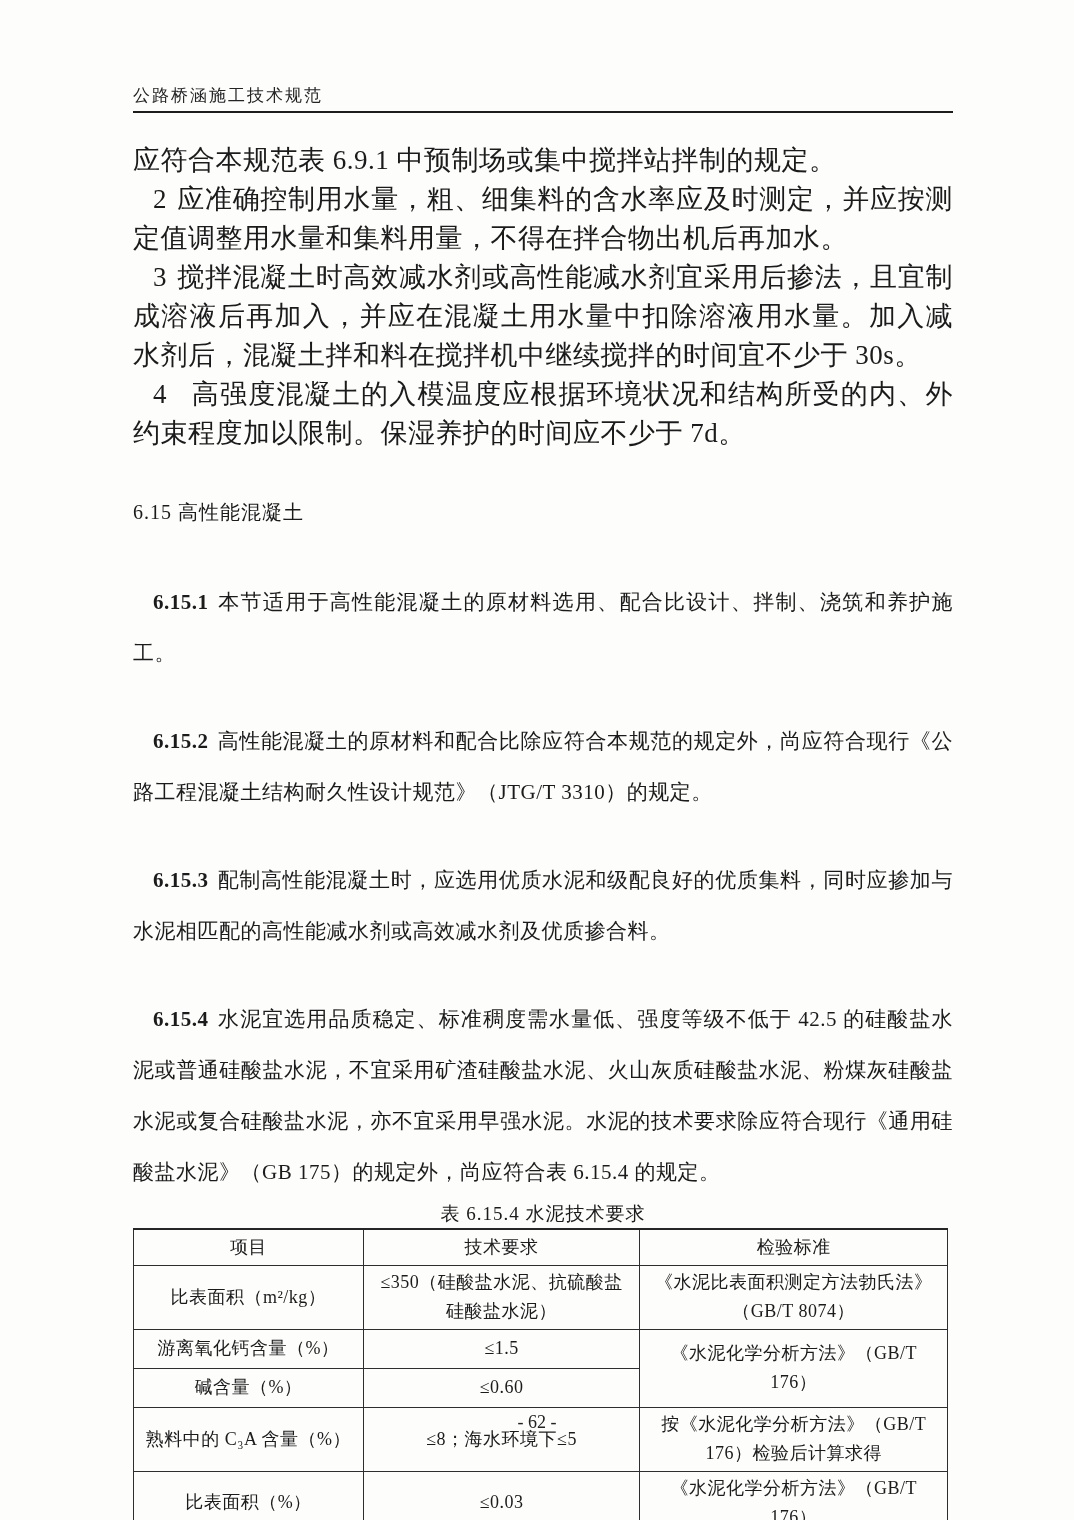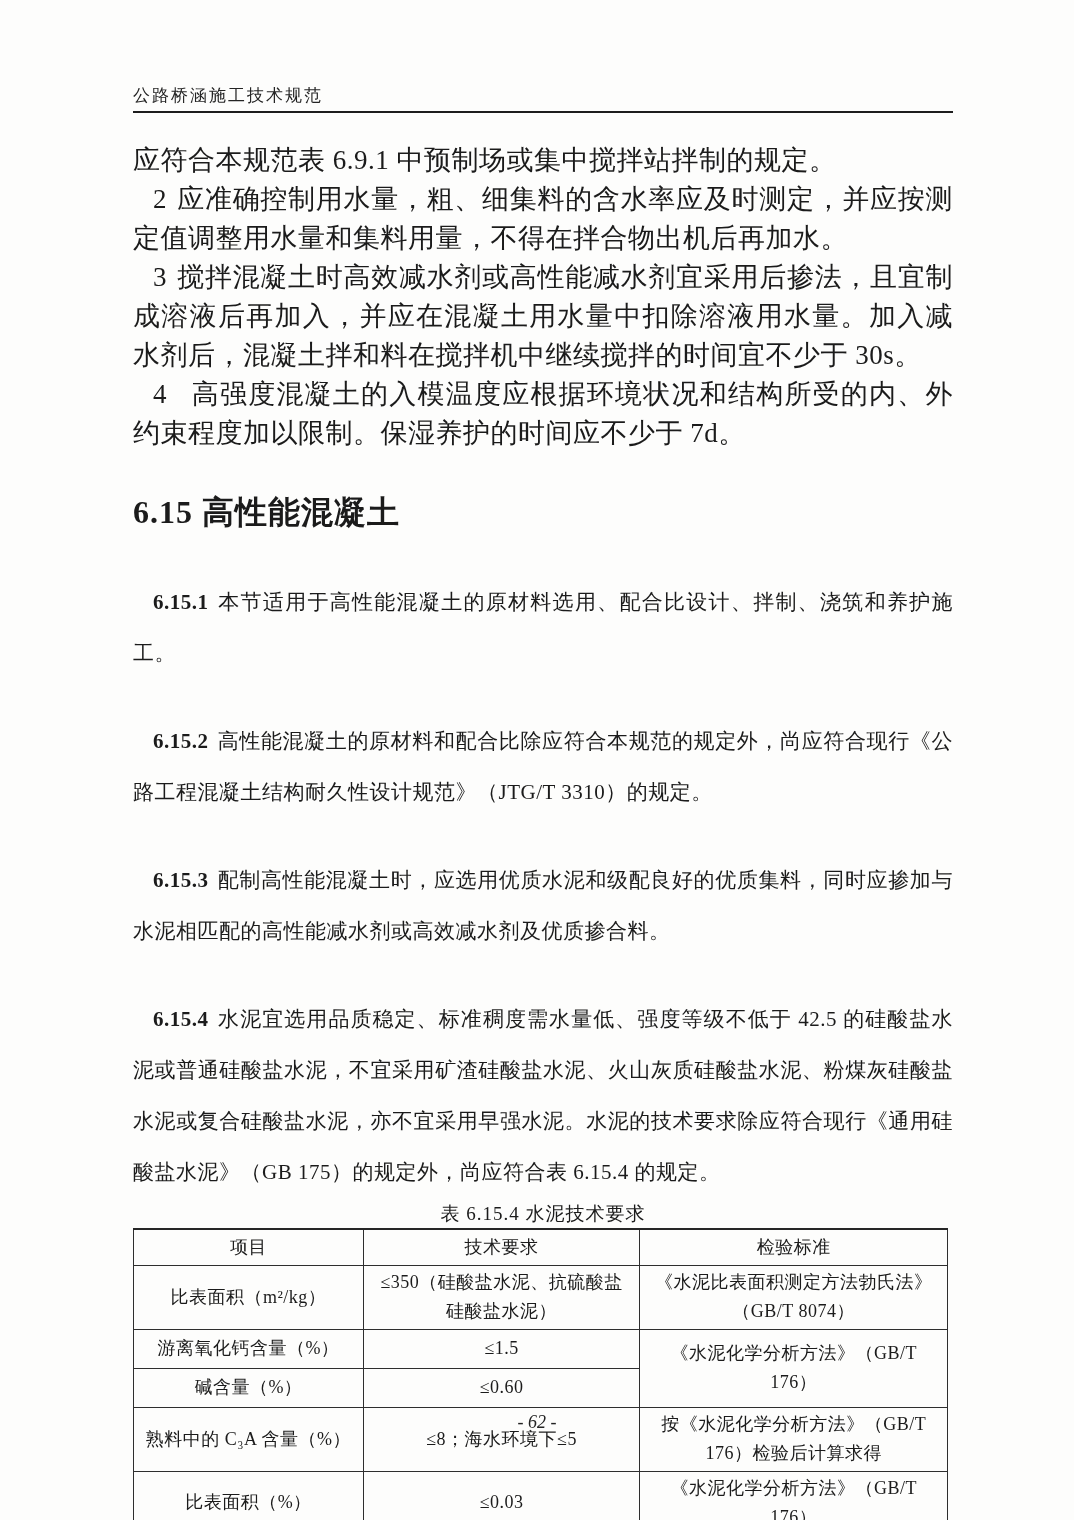--- a/index.html
+++ b/index.html
@@ -33,22 +33,22 @@
     line-height: 39px;
     text-align: justify;
     letter-spacing: 0.5px;
   }
   .para.cont { margin-top: 28px; }
   .para.numbered { text-indent: 20px; }
   .pnum { margin-right: 10px; }
   .pnum.wide-gap { margin-right: 24px; }
   .section-heading {
     margin: 44px 0 0 0;
-    font-size: 32px;
-    font-weight: bold;
+    font-size: 20px;
+    font-weight: normal;
     line-height: 30px;
     letter-spacing: 1px;
   }
   .clause {
     margin: 37px 0 0 0;
     font-size: 21px;
     line-height: 51px;
     text-align: justify;
     text-indent: 20px;
     letter-spacing: 0.5px;
@@ -88,21 +88,20 @@
   tr.row-3  { height: 64px; }
   tr.row-4  { height: 37px; }
   .page-footer {
     position: absolute;
     top: 1412px;
     left: 0;
     width: 100%;
     text-align: center;
     font-size: 18px;
     color: #222;
-    font-style: italic;
   }
 </style>
 </head>
 <body>
 
 <div class="page">
 
   <div class="running-head">
     <span>公路桥涵施工技术规范</span>
   </div>

